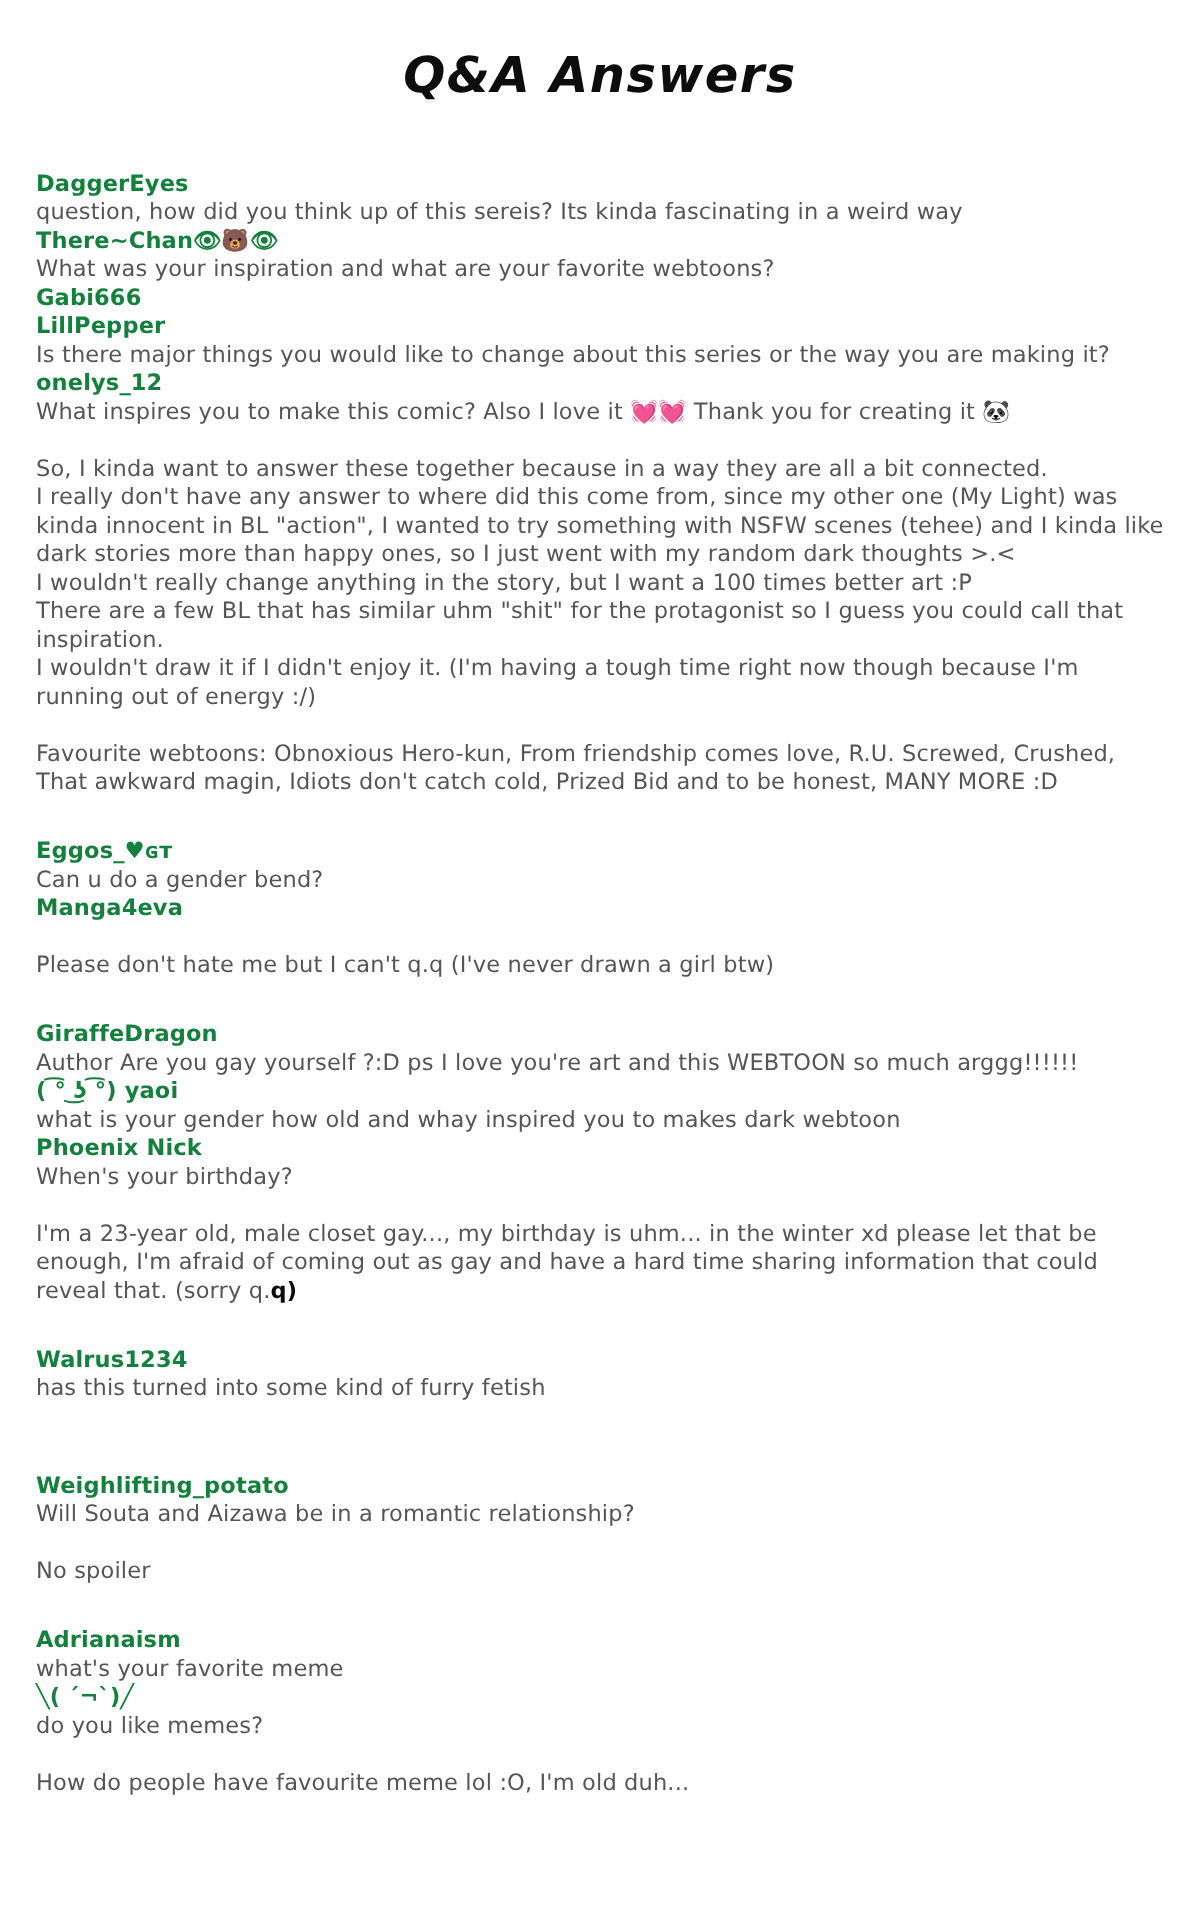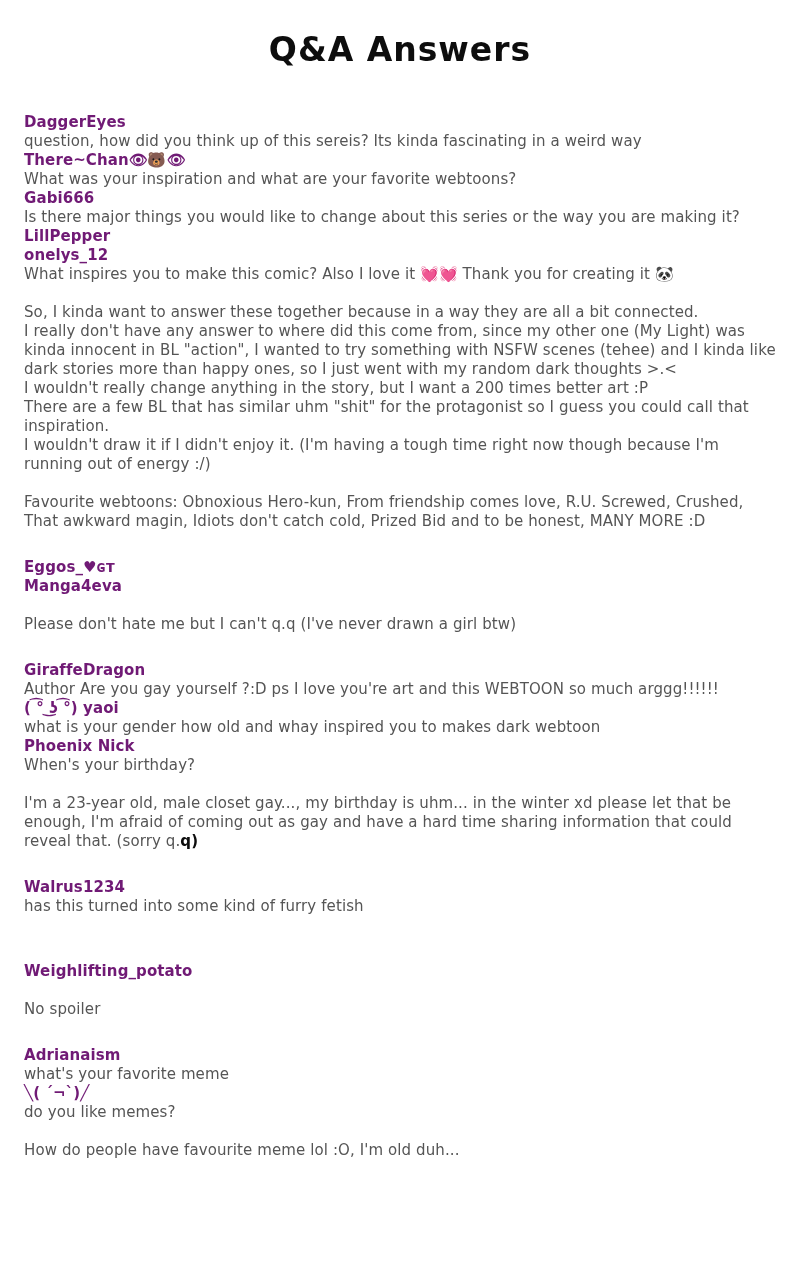--- a/index.html
+++ b/index.html
@@ -22,34 +22,35 @@
     background: #ffffff;
   }
   h1.title {
     margin: 14px 0 0 0;
     text-align: center;
     font-size: 33px;
     font-weight: bold;
     color: #0d0d0d;
     letter-spacing: 1px;
     font-family: "DejaVu Sans", sans-serif;
+    font-style: italic;
   }
   .content {
     margin-top: 44px;
     font-size: 15px;
     line-height: 19px;
     letter-spacing: 0.1px;
   }
   .line {
     min-height: 19px;
     white-space: pre-wrap;
   }
   .username {
     font-weight: bold;
-    color: #701a75;
+    color: #15803d;
   }
   .gap {
     height: 19px;
   }
   .section-gap {
     height: 27px;
   }
   .b {
     font-weight: bold;
     color: #0d0d0d;
@@ -59,52 +60,54 @@
 <body>
 
 <div class="page">
   <h1 class="title">Q&amp;A Answers</h1>
   <div class="content" id="qa-content">
       <div class="line username">DaggerEyes</div>
       <div class="line">question, how did you think up of this sereis? Its kinda fascinating in a weird way</div>
       <div class="line username">There~Chan👁🐻👁</div>
       <div class="line">What was your inspiration and what are your favorite webtoons?</div>
       <div class="line username">Gabi666</div>
+      <div class="line username">LillPepper</div>
       <div class="line">Is there major things you would like to change about this series or the way you are making it?</div>
-      <div class="line username">LillPepper</div>
       <div class="line username">onelys_12</div>
       <div class="line">What inspires you to make this comic? Also I love it 💓💓 Thank you for creating it 🐼</div>
       <div class="gap"></div>
       <div class="line">So, I kinda want to answer these together because in a way they are all a bit connected.</div>
       <div class="line">I really don't have any answer to where did this come from, since my other one (My Light) was kinda innocent in BL "action", I wanted to try something with NSFW scenes (tehee) and I kinda like dark stories more than happy ones, so I just went with my random dark thoughts &gt;.&lt;</div>
-      <div class="line">I wouldn't really change anything in the story, but I want a 200 times better art :P</div>
+      <div class="line">I wouldn't really change anything in the story, but I want a 100 times better art :P</div>
       <div class="line">There are a few BL that has similar uhm "shit" for the protagonist so I guess you could call that inspiration.</div>
       <div class="line">I wouldn't draw it if I didn't enjoy it. (I'm having a tough time right now though because I'm running out of energy :/)</div>
       <div class="gap"></div>
       <div class="line">Favourite webtoons: Obnoxious Hero-kun, From friendship comes love, R.U. Screwed, Crushed, That awkward magin, Idiots don't catch cold, Prized Bid and to be honest, MANY MORE :D</div>
       <div class="section-gap"></div>
       <div class="line username">Eggos_♥ɢᴛ</div>
+      <div class="line">Can u do a gender bend?</div>
       <div class="line username">Manga4eva</div>
       <div class="gap"></div>
       <div class="line">Please don't hate me but I can't q.q (I've never drawn a girl btw)</div>
       <div class="section-gap"></div>
       <div class="line username">GiraffeDragon</div>
       <div class="line">Author Are you gay yourself ?:D ps I love you're art and this WEBTOON so much arggg!!!!!!</div>
       <div class="line username">( ͡° ͜ʖ ͡°) yaoi</div>
       <div class="line">what is your gender how old and whay inspired you to makes dark webtoon</div>
       <div class="line username">Phoenix Nick</div>
       <div class="line">When's your birthday?</div>
       <div class="gap"></div>
       <div class="line"><span>I'm a 23-year old, male closet gay..., my birthday is uhm... in the winter xd please let that be enough, I'm afraid of coming out as gay and have a hard time sharing information that could reveal that. (sorry q.</span><span class="b">q)</span></div>
       <div class="section-gap"></div>
       <div class="line username">Walrus1234</div>
       <div class="line">has this turned into some kind of furry fetish</div>
       <div class="gap"></div>
       <div class="section-gap"></div>
       <div class="line username">Weighlifting_potato</div>
+      <div class="line">Will Souta and Aizawa be in a romantic relationship?</div>
       <div class="gap"></div>
       <div class="line">No spoiler</div>
       <div class="section-gap"></div>
       <div class="line username">Adrianaism</div>
       <div class="line">what's your favorite meme</div>
       <div class="line username">╲( ´¬`)╱</div>
       <div class="line">do you like memes?</div>
       <div class="gap"></div>
       <div class="line">How do people have favourite meme lol :O, I'm old duh...</div>
       <div class="section-gap"></div>

